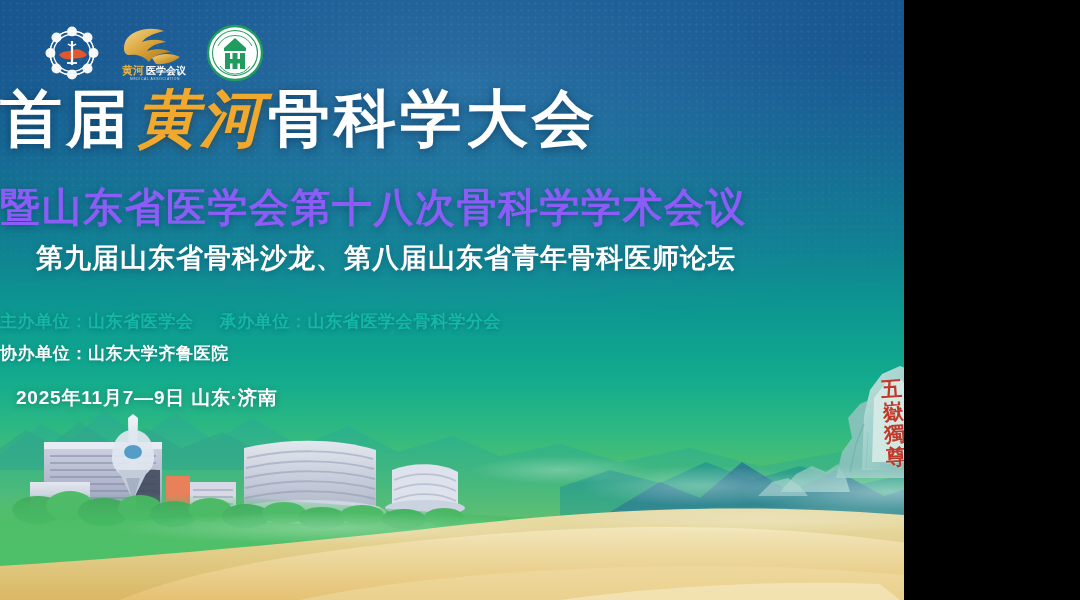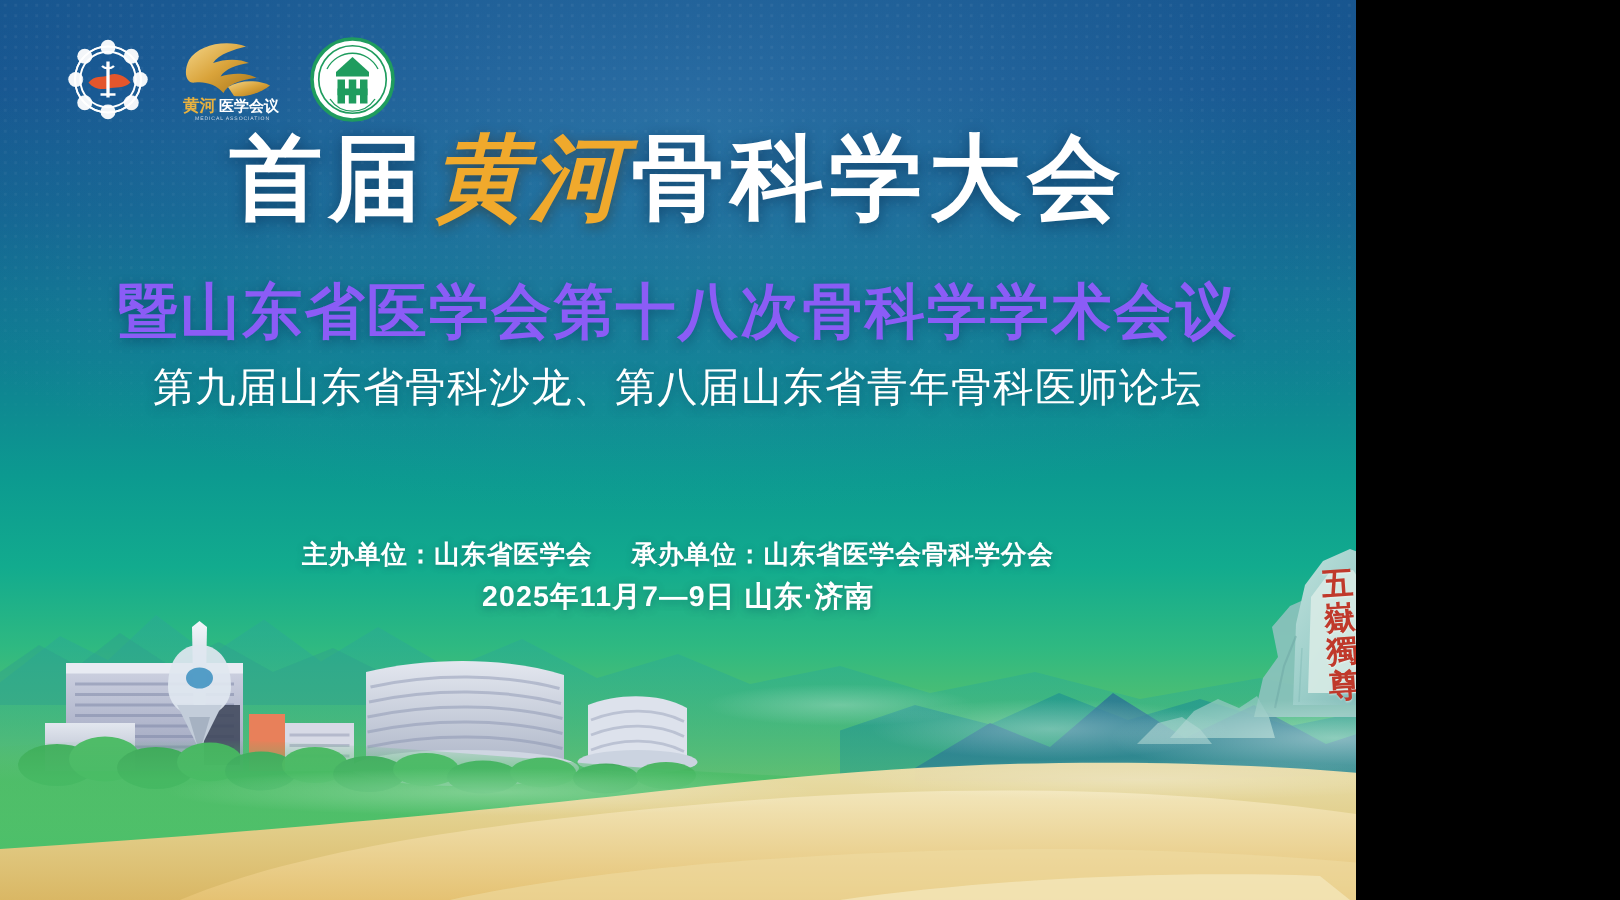--- a/index.html
+++ b/index.html
@@ -51,21 +51,20 @@
   }
 
   
   .layer { position: absolute; left: 0; top: 0; width: 1080px; height: 600px; }
   .layer svg { display: block; width: 1080px; height: 600px; }
 
   
   .content {
     position: absolute;
     inset: 0;
-    text-align: center;
   }
 
   .logos {
     position: absolute;
     left: 44px; top: 24px;
     display: flex;
     align-items: center;
     gap: 16px;
   }
   .logo { position: relative; }
@@ -103,60 +102,61 @@
     color: #8b5cf6;
     letter-spacing: 1.5px;
     white-space: nowrap;
     text-shadow: 0 2px 8px rgba(5,45,75,0.45);
   }
 
   .title-sub2 {
     position: absolute;
     left: 0; right: 0; top: 240px;
     font-size: 27px;
-    font-weight: 400;
+    font-weight: 700;
     color: #ffffff;
     letter-spacing: 1px;
     white-space: nowrap;
     text-shadow: 0 2px 7px rgba(5,55,80,0.42);
+    padding-left: 36px;
   }
 
   .org-row {
     position: absolute;
     left: 0; right: 0; top: 310px;
     font-size: 17px;
     font-weight: 700;
+    color: #14b8a6;
+    letter-spacing: 0.6px;
+    white-space: nowrap;
+    text-shadow: 0 1px 5px rgba(5,60,80,0.40);
+  }
+  .org-row .gap { display: inline-block; width: 26px; }
+
+  .org-row2 {
+    position: absolute;
+    left: 0; right: 0; top: 342px;
+    font-size: 17px;
+    font-weight: 700;
     color: #ffffff;
     letter-spacing: 0.6px;
     white-space: nowrap;
     text-shadow: 0 1px 5px rgba(5,60,80,0.40);
-    margin-top: 48px;
-  }
-  .org-row .gap { display: inline-block; width: 26px; }
-
-  .org-row2 {
-    position: absolute;
-    left: 0; right: 0; top: 342px;
-    font-size: 17px;
-    font-weight: 700;
-    color: #ffffff;
-    letter-spacing: 0.6px;
-    white-space: nowrap;
-    text-shadow: 0 1px 5px rgba(5,60,80,0.40);
   }
 
   .date-row {
     position: absolute;
     left: 0; right: 0; top: 385px;
     font-size: 19px;
     font-weight: 700;
     color: #ffffff;
     letter-spacing: 0.8px;
     white-space: nowrap;
     text-shadow: 0 1px 6px rgba(5,65,80,0.42);
+    padding-left: 16px;
   }
 
   
   .stone-text {
     position: absolute;
     left: 874px; top: 378px;
     width: 40px;
     color: #c0392b;
     font-family: "DejaVu Serif", "Liberation Serif", serif;
     font-weight: 700;
@@ -429,20 +429,21 @@
   <div class="content">
 
     <div class="title-main"><span>首届</span><span class="gold">黄河</span><span>骨科学大会</span></div>
 
     <div class="title-sub1">暨山东省医学会第十八次骨科学学术会议</div>
 
     <div class="title-sub2">第九届山东省骨科沙龙、第八届山东省青年骨科医师论坛</div>
 
     <div class="org-row"><span>主办单位：</span><span>山东省医学会</span><span class="gap"></span><span>承办单位：</span><span>山东省医学会骨科学分会</span></div>
 
+    <div class="org-row2"><span>协办单位：</span><span>山东大学齐鲁医院</span></div>
 
     <div class="date-row">2025年11月7—9日  山东·济南</div>
   </div>
 
   <div class="stone-text">
     <span>五</span>
     <span>嶽</span>
     <span>獨</span>
     <span>尊</span>
   </div>

